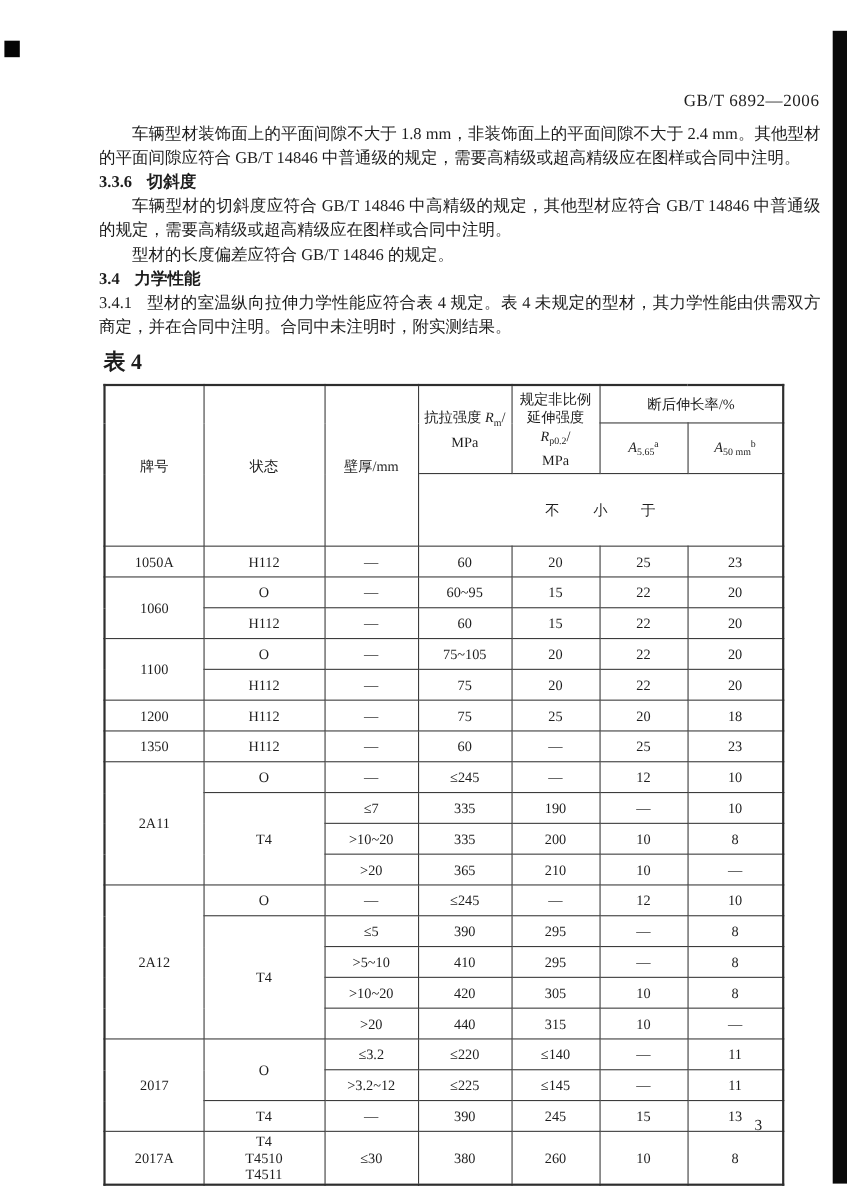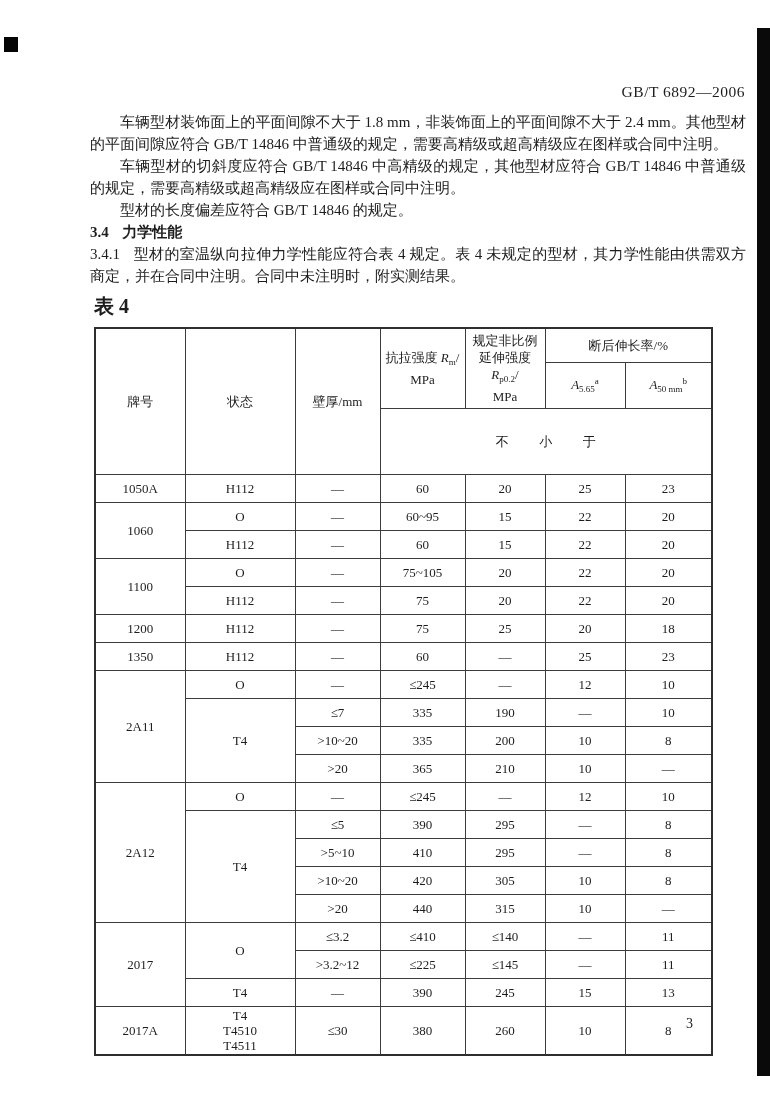--- a/index.html
+++ b/index.html
@@ -39,20 +39,21 @@
 <body>
 
 <div class="artifact-corner"></div>
 <div class="artifact-bar"></div>
 
 <div class="doc-code">GB/T 6892—2006</div>
 
 <div class="content">
   <div id="paragraphs">
       <div class="para body indent">车辆型材装饰面上的平面间隙不大于 1.8 mm，非装饰面上的平面间隙不大于 2.4 mm。其他型材的平面间隙应符合 GB/T 14846 中普通级的规定，需要高精级或超高精级应在图样或合同中注明。</div>
+      <div class="para heading"><span class="num">3.3.6</span><span>切斜度</span></div>
       <div class="para body indent">车辆型材的切斜度应符合 GB/T 14846 中高精级的规定，其他型材应符合 GB/T 14846 中普通级的规定，需要高精级或超高精级应在图样或合同中注明。</div>
       <div class="para body indent">型材的长度偏差应符合 GB/T 14846 的规定。</div>
       <div class="para heading"><span class="num">3.4</span><span>力学性能</span></div>
       <div class="para body"><span class="pnum">3.4.1</span>型材的室温纵向拉伸力学性能应符合表 4 规定。表 4 未规定的型材，其力学性能由供需双方商定，并在合同中注明。合同中未注明时，附实测结果。</div>
     </div>
 
   <div class="table-wrap">
     <div class="table-caption">表 4</div>
     <table>
       <colgroup>
@@ -209,21 +210,21 @@
             <td>&gt;20</td>
             <td>440</td>
             <td>315</td>
             <td>10</td>
             <td>—</td>
           </tr>
           <tr>
             <td rowspan="3">2017</td>
             <td rowspan="2">O</td>
             <td>≤3.2</td>
-            <td>≤410</td>
+            <td>≤220</td>
             <td>≤140</td>
             <td>—</td>
             <td>11</td>
           </tr>
           <tr>
             <td>&gt;3.2~12</td>
             <td>≤225</td>
             <td>≤145</td>
             <td>—</td>
             <td>11</td>

